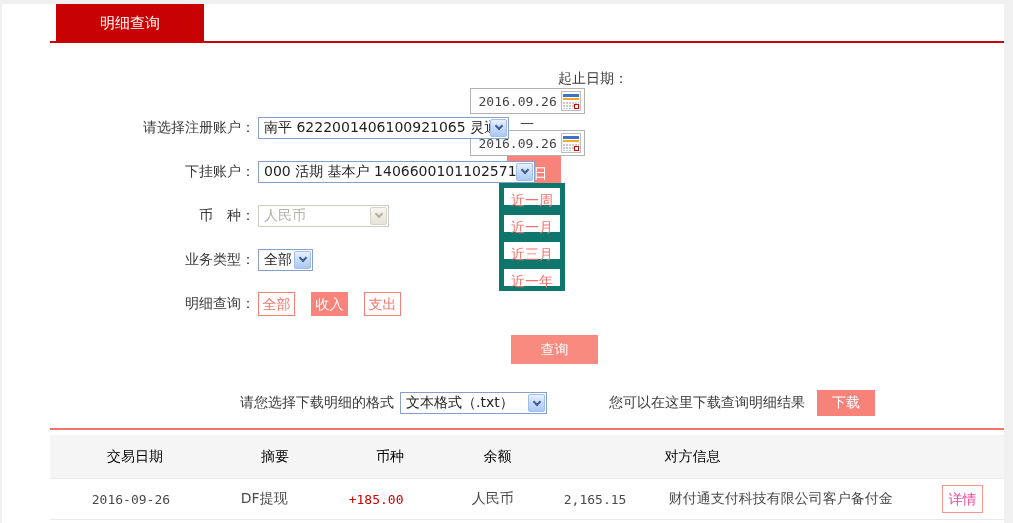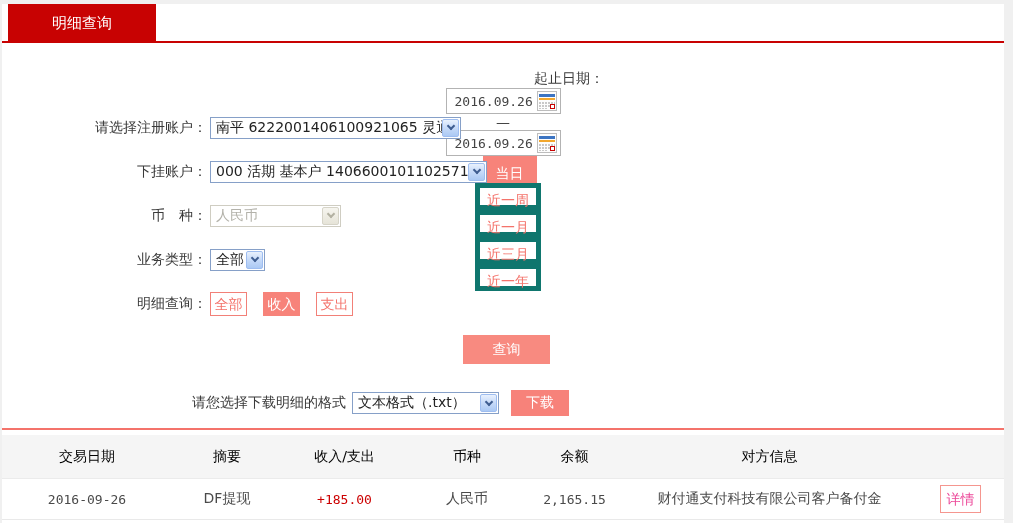--- a/index.html
+++ b/index.html
@@ -6,20 +6,21 @@
   html,body { width:1013px; height:523px; }
   body {
     background:#f0f0f0;
     font-family:"DejaVu Sans", sans-serif;
     font-size:14px; color:#333;
     position:relative; overflow:hidden;
   }
   .content {
     position:absolute; left:2px; top:4px; width:1002px; height:519px;
     background:#fff;
+    padding-left:48px;
   }
   
   .tab-strip { height:39px; border-bottom:2px solid #c80202; }
   .tab {
     margin-left:6px; width:148px; height:39px; background:#c80202;
     color:#fff; font-size:15px; text-align:center; line-height:39px;
     display:inline-block; cursor:pointer;
   }
   
   .form-row { display:flex; align-items:center; height:27px; margin-bottom:17px; }
@@ -221,29 +222,29 @@
   <button class="query-btn">查询</button>
 
   <div class="dl-row">
     <span class="dl-label">请您选择下载明细的格式</span>
     <div class="xselect dl-select">
       <span class="sel-text">文本格式（.txt）</span>
       <span class="arrow-box">
           <span class="chev"></span>
         </span>
     </div>
+    <span class="dl-hint">您可以在这里下载查询明细结果</span>
     <button class="dl-btn">下载</button>
   </div>
 
   <div class="table-top-line"></div>
   <div class="rtable">
     <div class="trow thead">
       <span class="tcell c1">交易日期</span>
       <span class="tcell c2">摘要</span>
-      <span class="tcell c3">收入/支出</span>
       <span class="tcell c4">币种</span>
       <span class="tcell c5">余额</span>
       <span class="tcell c6">对方信息</span>
       <span class="tcell c7"></span>
     </div>
     <div class="trow tdata">
       <span class="tcell c1 num">2016-09-26</span>
       <span class="tcell c2">DF提现</span>
       <span class="tcell c3 num amount-pos">+185.00</span>
       <span class="tcell c4">人民币</span>

